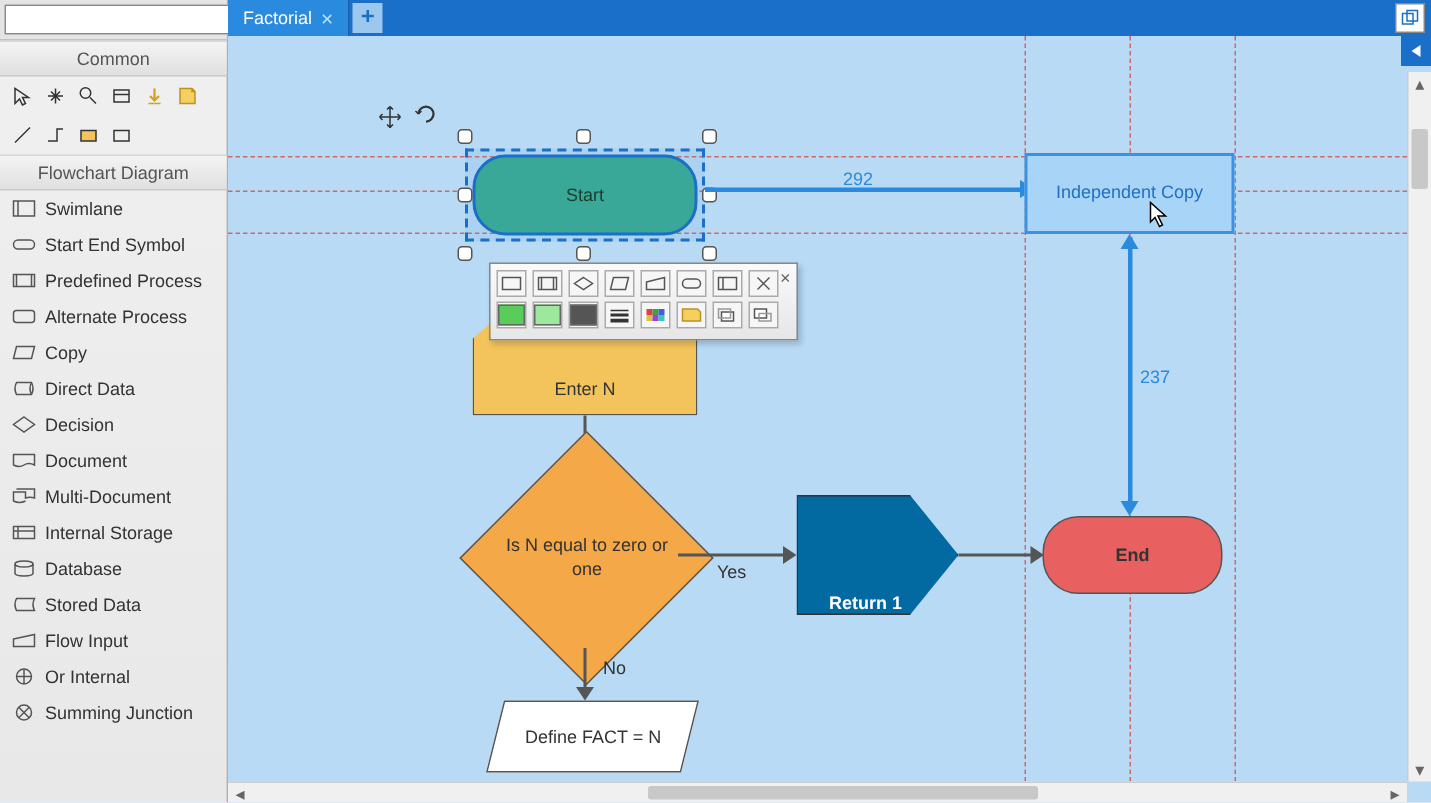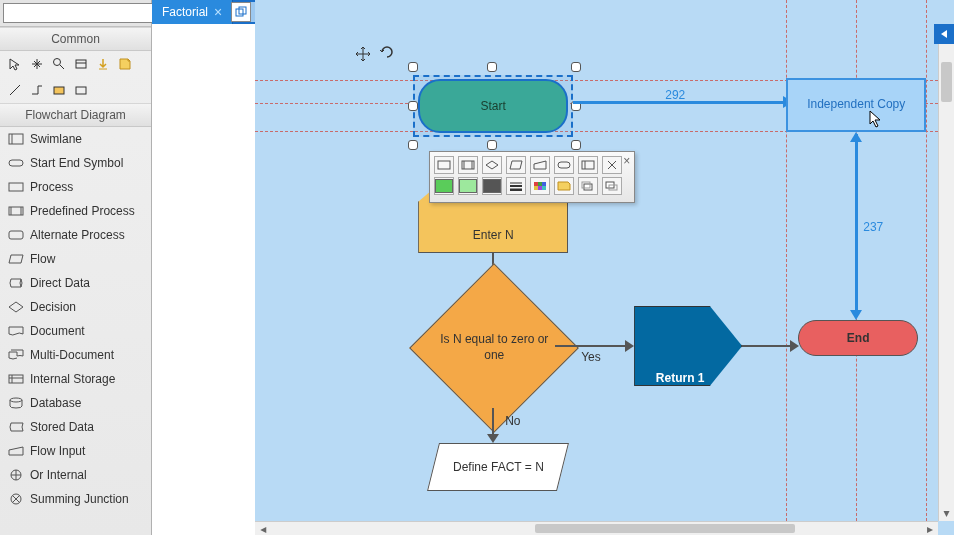--- a/index.html
+++ b/index.html
@@ -7,21 +7,21 @@
 .sidebar{width:152px;background:linear-gradient(180deg,#f0f0f0,#e8e8e8);border-right:1px solid #b0b0b0;display:flex;flex-direction:column}
 .search-row{display:flex;padding:3px;gap:2px;background:#e4e4e4;border-bottom:1px solid #c0c0c0}
 .search-input{flex:1;height:20px;border:1px solid #888;background:#fff;padding:0 4px}
 .search-btn{width:22px;height:20px;background:linear-gradient(#f8f8f8,#dcdcdc);border:1px solid #999;display:flex;align-items:center;justify-content:center;cursor:pointer}
 .section-header{background:linear-gradient(#f4f4f4,#e0e0e0);border-top:1px solid #d6d6d6;border-bottom:1px solid #c8c8c8;text-align:center;padding:4px 0;color:#555}
 .tool-row{display:flex;gap:4px;padding:4px 6px}
 .tool-btn{width:18px;height:18px;display:flex;align-items:center;justify-content:center;cursor:pointer}
 .palette-list{flex:1;overflow-y:auto}
 .palette-item{display:flex;align-items:center;gap:6px;padding:5px 8px;cursor:pointer;color:#333}
 .pi-icon{width:16px;height:14px;display:flex;align-items:center;justify-content:center;flex-shrink:0}
-.main{flex:1;display:flex;flex-direction:row;position:relative}
+.main{flex:1;display:flex;flex-direction:column;position:relative}
 .tab-bar{height:24px;background:#1a6fc9;display:flex;align-items:center;position:relative}
 .tab{background:#2a8ade;color:#fff;padding:4px 10px;display:flex;align-items:center;gap:6px;height:24px;border-right:1px solid #1a5fa8}
 .tab-close{color:#b8e0ff;cursor:pointer;font-size:14px}
 .tab-add{width:20px;height:20px;display:flex;align-items:center;justify-content:center;color:#1a6fc9;background:#9cc8f0;margin-left:2px;cursor:pointer;font-size:16px;font-weight:bold}
 .tab-right{position:absolute;right:4px;top:2px;width:20px;height:20px;background:#fff;border:1px solid #888;cursor:pointer;display:flex;align-items:center;justify-content:center}
 .side-btn{position:absolute;right:0;top:24px;width:20px;height:20px;background:#1a6fc9;color:#fff;display:flex;align-items:center;justify-content:center;cursor:pointer;z-index:10}
 .canvas-wrap{flex:1;position:relative;overflow:hidden;background:#b8daf5}
 .canvas{position:absolute;inset:0}
 .vscroll{position:absolute;right:0;top:24px;bottom:14px;width:16px;background:#f0f0f0;border-left:1px solid #ccc}
 .vscroll-thumb{position:absolute;left:2px;right:2px;top:2px;height:40px;background:#c8c8c8;border-radius:2px;cursor:pointer}
@@ -36,21 +36,21 @@
 .shape{position:absolute}
 .start-node{width:150px;height:54px;background:#3aa898;border:2px solid #1a6fc9;border-radius:22px;display:flex;align-items:center;justify-content:center;color:#1a4030;font-size:13px}
 .start-sel{position:absolute;border:2px dashed #1a6fc9;background:rgba(100,160,220,0.14)}
 .handle{position:absolute;width:10px;height:10px;background:#fff;border:1px solid #555;border-radius:3px}
 .move-ico{position:absolute;cursor:move}
 .copy-node{width:140px;height:54px;background:#a8d4f8;border:2px solid #3c92e0;display:flex;align-items:center;justify-content:center;color:#2270c0;font-size:14px;line-height:1.3;text-align:left;padding-left:0}
 .enter-node{width:150px;height:64px;background:#f4c45c;border:1px solid #555;display:flex;align-items:flex-end;justify-content:center;padding-bottom:10px;color:#333;clip-path:polygon(0 20%,10% 0,90% 0,100% 20%,100% 100%,0 100%)}
 .decision-node{width:120px;height:120px;background:#f4a847;border:1px solid #555;transform:rotate(45deg);display:flex;align-items:center;justify-content:center}
 .decision-text{transform:rotate(-45deg);text-align:center;color:#333;font-size:12px;line-height:1.3}
 .return-node{width:108px;height:80px;background:#0369a1;border:1px solid #333;display:flex;align-items:flex-end;justify-content:center;color:#fff;font-size:13px;font-weight:bold;clip-path:polygon(0 0,70% 0,100% 50%,70% 100%,0 100%)}
-.end-node{width:120px;height:36px;background:#e86060;border:1px solid #555;border-radius:24px;display:flex;align-items:center;justify-content:center;color:#333;font-weight:bold;font-size:13px}
+.end-node{width:120px;height:52px;background:#e86060;border:1px solid #555;border-radius:24px;display:flex;align-items:center;justify-content:center;color:#333;font-weight:bold;font-size:13px}
 .define-node{width:130px;height:48px;background:#fff;border:1px solid #555;transform:skewX(-14deg);display:flex;align-items:center;justify-content:center;color:#333}
 .define-text{transform:skewX(14deg);font-size:12px}
 .arrow-line{position:absolute;background:#555}
 .arrow-head{position:absolute;width:0;height:0}
 .blue-arrow{position:absolute;background:#2a8ade}
 .edge-label{position:absolute;font-size:12px;color:#333}
 .dist-label{position:absolute;font-size:12px;color:#2a8ade}
 .cursor{position:absolute;pointer-events:none;z-index:60}
 .popup{position:absolute;background:linear-gradient(#fafafa,#e6e6e6);border:1px solid #888;box-shadow:2px 2px 4px rgba(0,0,0,0.2);padding:4px;z-index:50}
 .popup-row{display:flex;gap:4px;margin-bottom:3px}
@@ -146,49 +146,41 @@
           <svg width="16" height="12">
             <rect x="1" y="3" width="14" height="6" rx="3" fill="none" stroke="#555"></rect>
           </svg>
         </span>
         <span>Start End Symbol</span>
       </div>
     <div class="palette-item">
         <span class="pi-icon">
           <svg width="16" height="12">
             <rect x="1" y="2" width="14" height="8" fill="none" stroke="#555"></rect>
-          </svg>
-        </span>
-        <span>Process</span>
-      </div>
-    <div class="palette-item">
-        <span class="pi-icon">
-          <svg width="16" height="12">
-            <rect x="1" y="2" width="14" height="8" fill="none" stroke="#555"></rect>
             <line x1="3" y1="2" x2="3" y2="10" stroke="#555"></line>
             <line x1="13" y1="2" x2="13" y2="10" stroke="#555"></line>
           </svg>
         </span>
         <span>Predefined Process</span>
       </div>
     <div class="palette-item">
         <span class="pi-icon">
           <svg width="16" height="12">
             <rect x="1" y="2" width="14" height="8" rx="2" fill="none" stroke="#555"></rect>
           </svg>
         </span>
         <span>Alternate Process</span>
       </div>
     <div class="palette-item">
         <span class="pi-icon">
           <svg width="16" height="12">
             <path d="M3 2 L15 2 L13 10 L1 10 Z" fill="none" stroke="#555"></path>
           </svg>
         </span>
-        <span>Flow</span>
+        <span>Copy</span>
       </div>
     <div class="palette-item">
         <span class="pi-icon">
           <svg width="16" height="12">
             <path d="M3 2 Q1 6 3 10 L13 10 Q15 6 13 2 Z" fill="none" stroke="#555"></path>
             <path d="M13 2 Q11 6 13 10" fill="none" stroke="#555"></path>
           </svg>
         </span>
         <span>Direct Data</span>
       </div>

